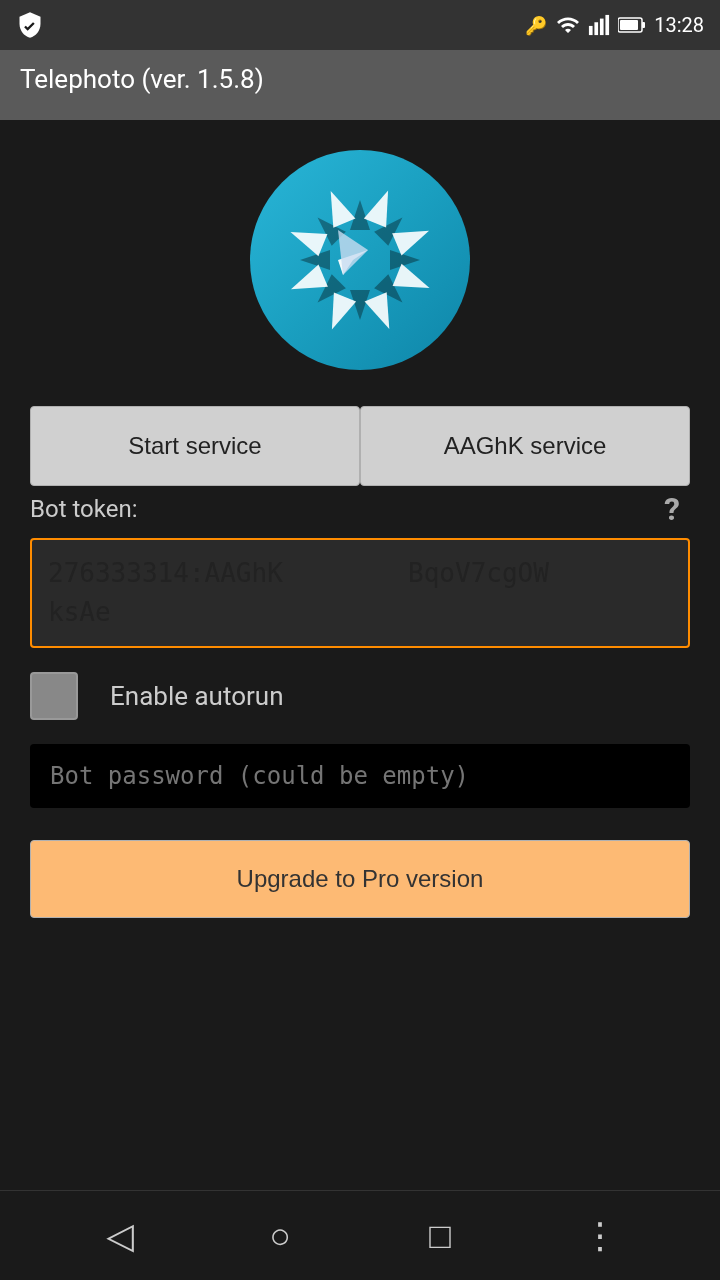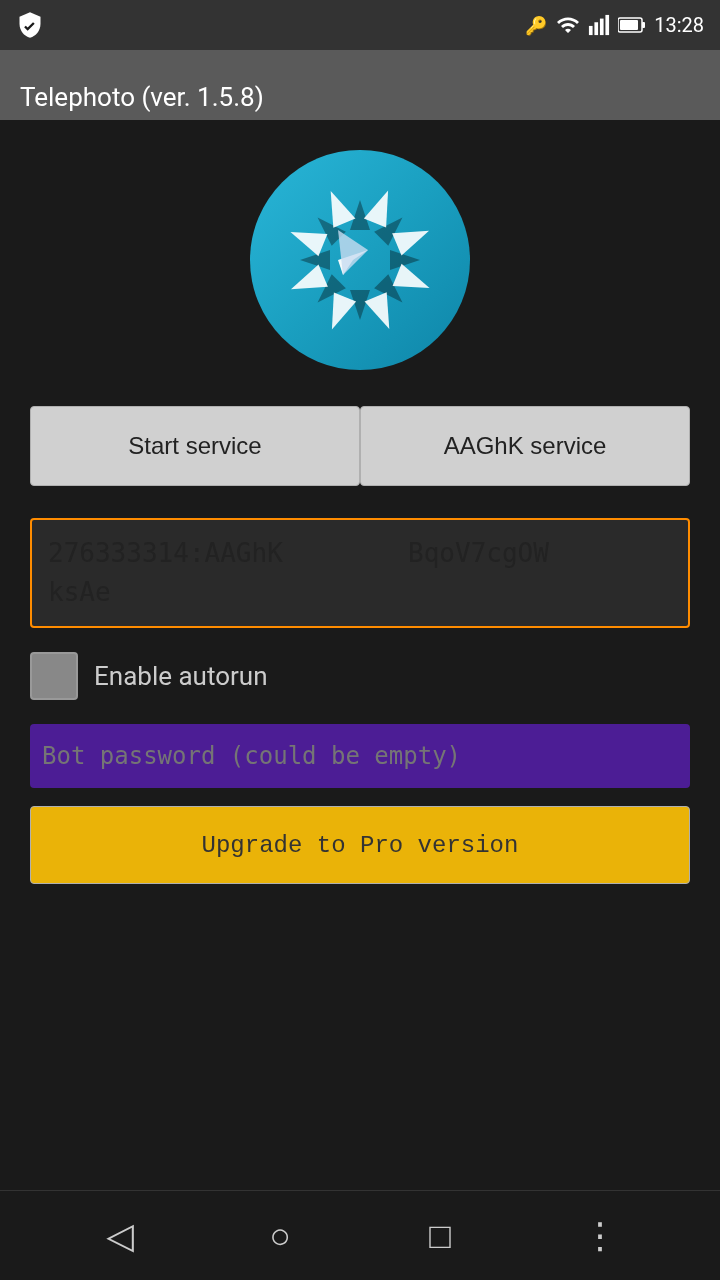--- a/index.html
+++ b/index.html
@@ -47,22 +47,22 @@
       width: 28px;
       height: 28px;
     }
 
     
     .title-bar {
       width: 100%;
       height: 70px;
       background: #5a5a5a;
       display: flex;
-      align-items: flex-end;
-      padding: 8px 20px;
+      align-items: flex-start;
+      padding: 14px 20px;
     }
     .title-bar-text {
       color: white;
       font-size: 26px;
       font-weight: normal;
     }
 
     
     .main-content {
       width: 100%;
@@ -83,21 +83,21 @@
       display: flex;
       align-items: center;
       justify-content: center;
       position: relative;
       overflow: hidden;
     }
 
     
     .service-buttons {
       display: flex;
-      margin-bottom: 32px;
+      margin-bottom: 4px;
     }
     .service-btn {
       flex: 1;
       height: 80px;
       background: #d0d0d0;
       border: 1px solid #b0b0b0;
       border-radius: 4px;
       font-size: 24px;
       color: #222;
       cursor: pointer;
@@ -138,68 +138,67 @@
       font-size: 26px;
       font-family: monospace;
       color: #222;
       line-height: 1.5;
     }
 
     
     .autorun-row {
       display: flex;
       align-items: center;
-      gap: 16px;
+      gap: 32px;
       margin-bottom: 24px;
     }
     .checkbox-box {
       width: 48px;
       height: 48px;
       background: #888;
       border: 2px solid #999;
       border-radius: 4px;
       cursor: pointer;
       flex-shrink: 0;
     }
     .autorun-label {
       color: #cccccc;
       font-size: 26px;
     }
 
     
     .password-input-wrapper {
-      background: #4c1d95;
-      border-radius: 4px;
-      margin-bottom: 18px;
-      padding: 18px 12px;
+      background: #000000;
+      border-radius: 4px;
+      margin-bottom: 32px;
+      padding: 18px 20px;
     }
     .password-input {
       width: 100%;
       background: transparent;
       border: none;
       outline: none;
       color: #888;
       font-size: 24px;
       font-family: monospace;
     }
 
     
     .upgrade-btn {
       width: 100%;
       height: 78px;
-      background: #eab308;
+      background: #fdba74;
       border: 1px solid #b0b0b0;
       border-radius: 4px;
       font-size: 24px;
       color: #333;
       cursor: pointer;
       display: flex;
       align-items: center;
       justify-content: center;
-      font-family: Liberation Mono, monospace;
     }
 
     
     .bottom-nav {
       position: absolute;
       bottom: 0;
       left: 0;
       width: 100%;
       height: 90px;
       background: #1a1a1a;
@@ -292,20 +291,24 @@
         </g>
       </svg>
     </div>
   </div>
 
   <div class="service-buttons">
     <button class="service-btn">Start service</button>
     <button class="service-btn">AAGhK service</button>
   </div>
 
+  <div class="bot-token-row">
+    <span class="bot-token-label">Bot token:</span>
+    <span class="help-icon">?</span>
+  </div>
 
   <div class="token-input-wrapper">
     <div class="token-display">
       <span>276333314:AAGhK &nbsp;&nbsp;&nbsp;&nbsp;&nbsp;&nbsp;&nbsp;BqoV7cgOW</span><br>
       <span>ksAe</span>
     </div>
   </div>
 
   <div class="autorun-row">
     <div class="checkbox-box"></div>

